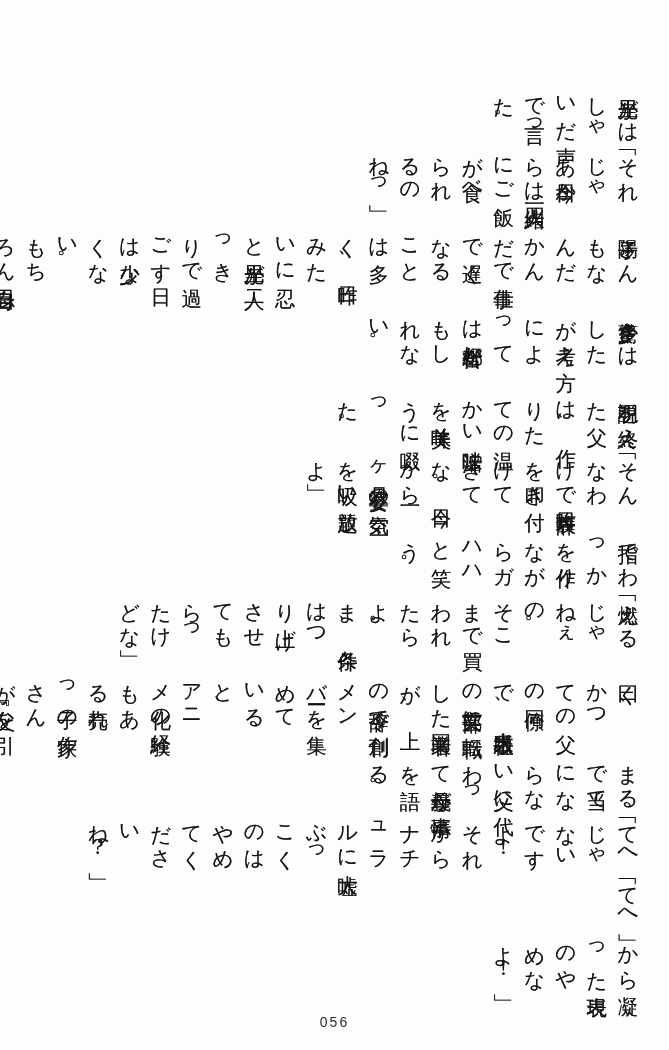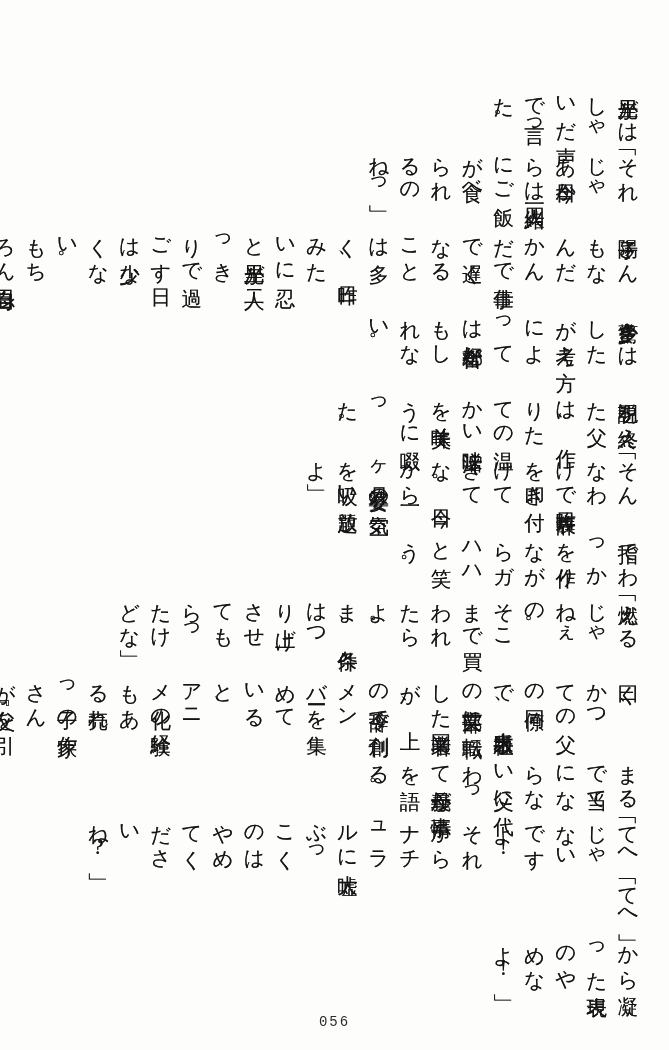--- a/index.html
+++ b/index.html
@@ -56,21 +56,21 @@
   }
   #page-number {
     position: absolute;
     bottom: 20px;
     left: 0;
     right: 0;
     text-align: center;
     font-size: 14px;
     letter-spacing: 2px;
     color: #2b2b2b;
-    font-family: Liberation Mono, monospace;
+    font-family: Liberation Sans, sans-serif;
   }
 </style>
 </head>
 <body>
 
 <div id="page">
 
   <div id="text-block">
     <div class="para">から凝った表現のやめなよ!」</div>
     <div class="para">「てへ」</div>

